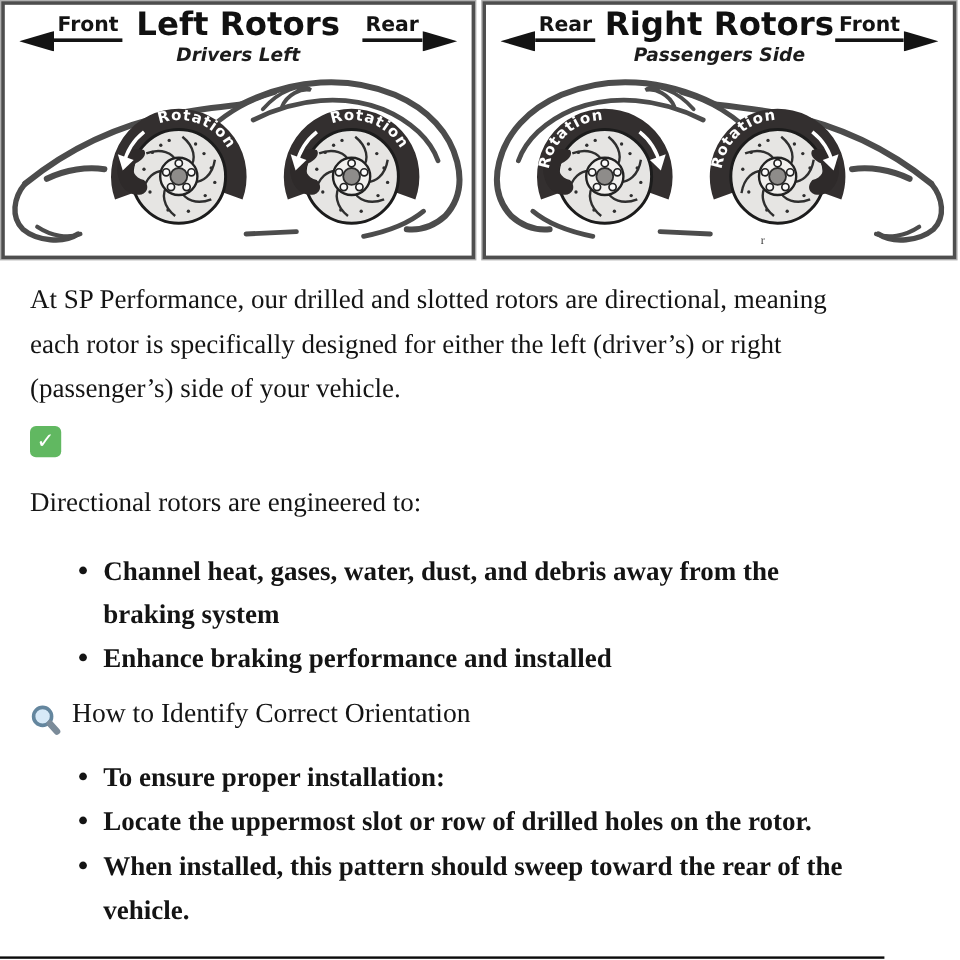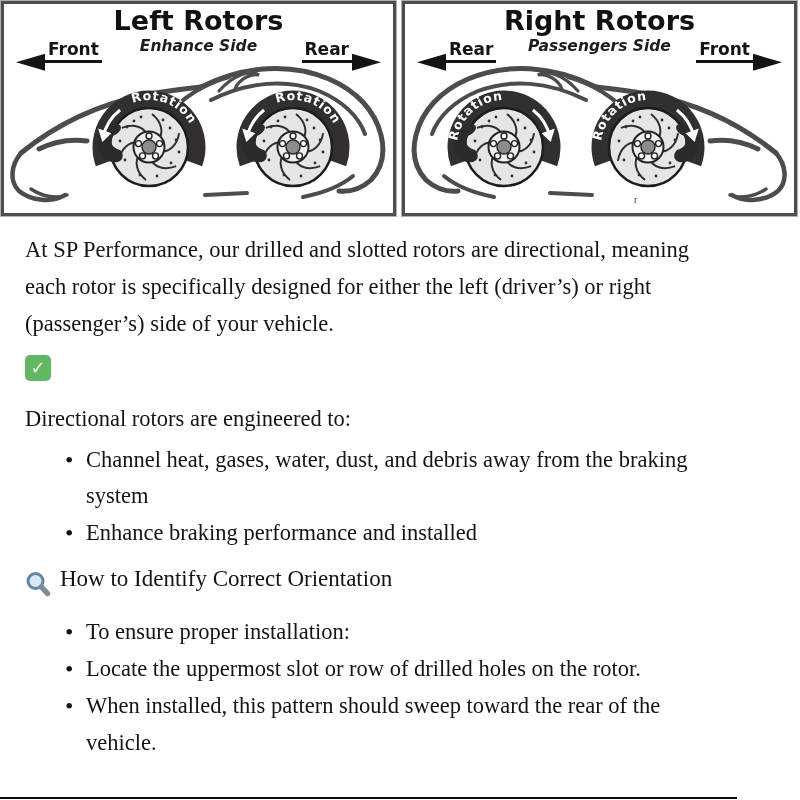--- a/index.html
+++ b/index.html
@@ -22,55 +22,55 @@
   .psub{
     position:absolute;top:33px;left:0;right:0;text-align:center;
     font-family:"DejaVu Sans",sans-serif;font-weight:bold;font-style:italic;font-size:15.5px;color:#1c1c1c;
   }
   .dir{
     position:absolute;top:9px;display:flex;align-items:flex-end;
     font-family:"DejaVu Sans",sans-serif;font-weight:bold;font-size:17px;color:#141414;
   }
   .dir-l{left:12px;}
   .dir-r{right:12px;}
-  .dir .lbl{border-bottom:3.5px solid #141414;padding:0 3px 1px 3px;line-height:1.05;margin-top:28px;}
+  .dir .lbl{border-bottom:3.5px solid #141414;padding:0 3px 1px 3px;line-height:1.05;}
   .tri{width:29px;height:17px;background:#141414;margin-bottom:-8px;}
   .tri-left{clip-path:polygon(100% 0,0 50%,100% 100%);}
   .tri-right{clip-path:polygon(0 0,100% 50%,0 100%);}
   .car{position:absolute;left:1px;top:49px;}
   
   .article{position:absolute;top:222px;left:25px;width:750px;font-size:22.5px;line-height:1.64;}
   .intro{margin:10px 0 0 0;max-width:690px;}
   .h-why{
     margin:12px 0 0 0;font-size:23px;font-weight:bold;display:flex;align-items:center;gap:9px;
   }
   .check{
     width:26px;height:26px;border-radius:5px;background:#61b861;flex:0 0 auto;
     display:flex;align-items:center;justify-content:center;
     color:#ffffff;font-family:"DejaVu Sans",sans-serif;font-size:18px;font-weight:bold;line-height:1;
   }
   .lead{margin:20px 0 0 0;}
-  ul{margin:4px 0 0 0;padding:0 0 0 40px;list-style:none;}
+  ul{margin:20px 0 0 0;padding:0 0 0 40px;list-style:none;font-weight:bold;}
   li{position:relative;padding-left:21px;max-width:645px;}
   li::before{content:"•";position:absolute;left:0;top:-1px;font-size:24px;}
   .h-identify{
     margin:8px 0 0 0;font-size:23px;font-weight:normal;display:flex;align-items:flex-end;gap:8px;
   }
   .h-identify svg{flex:0 0 auto;}
   ul.second{margin-top:16px;}
   .bottom-rule{position:absolute;left:0;bottom:1px;width:737px;height:2.5px;background:#0b0b0b;}
 </style>
 </head>
 <body>
 
 <div class="diagram">
 
   <div class="panel panel-left">
     <div class="ptitle">Left Rotors</div>
-    <div class="psub">Enhance Side</div>
+    <div class="psub">Drivers Left</div>
     <div class="dir dir-l">
       <span class="tri tri-left"></span>
       <span class="lbl">Front</span>
     </div>
     <div class="dir dir-r">
       <span class="lbl">Rear</span>
       <span class="tri tri-right"></span>
     </div>
 
     <svg class="car" width="386" height="162" viewBox="0 0 386 162">

